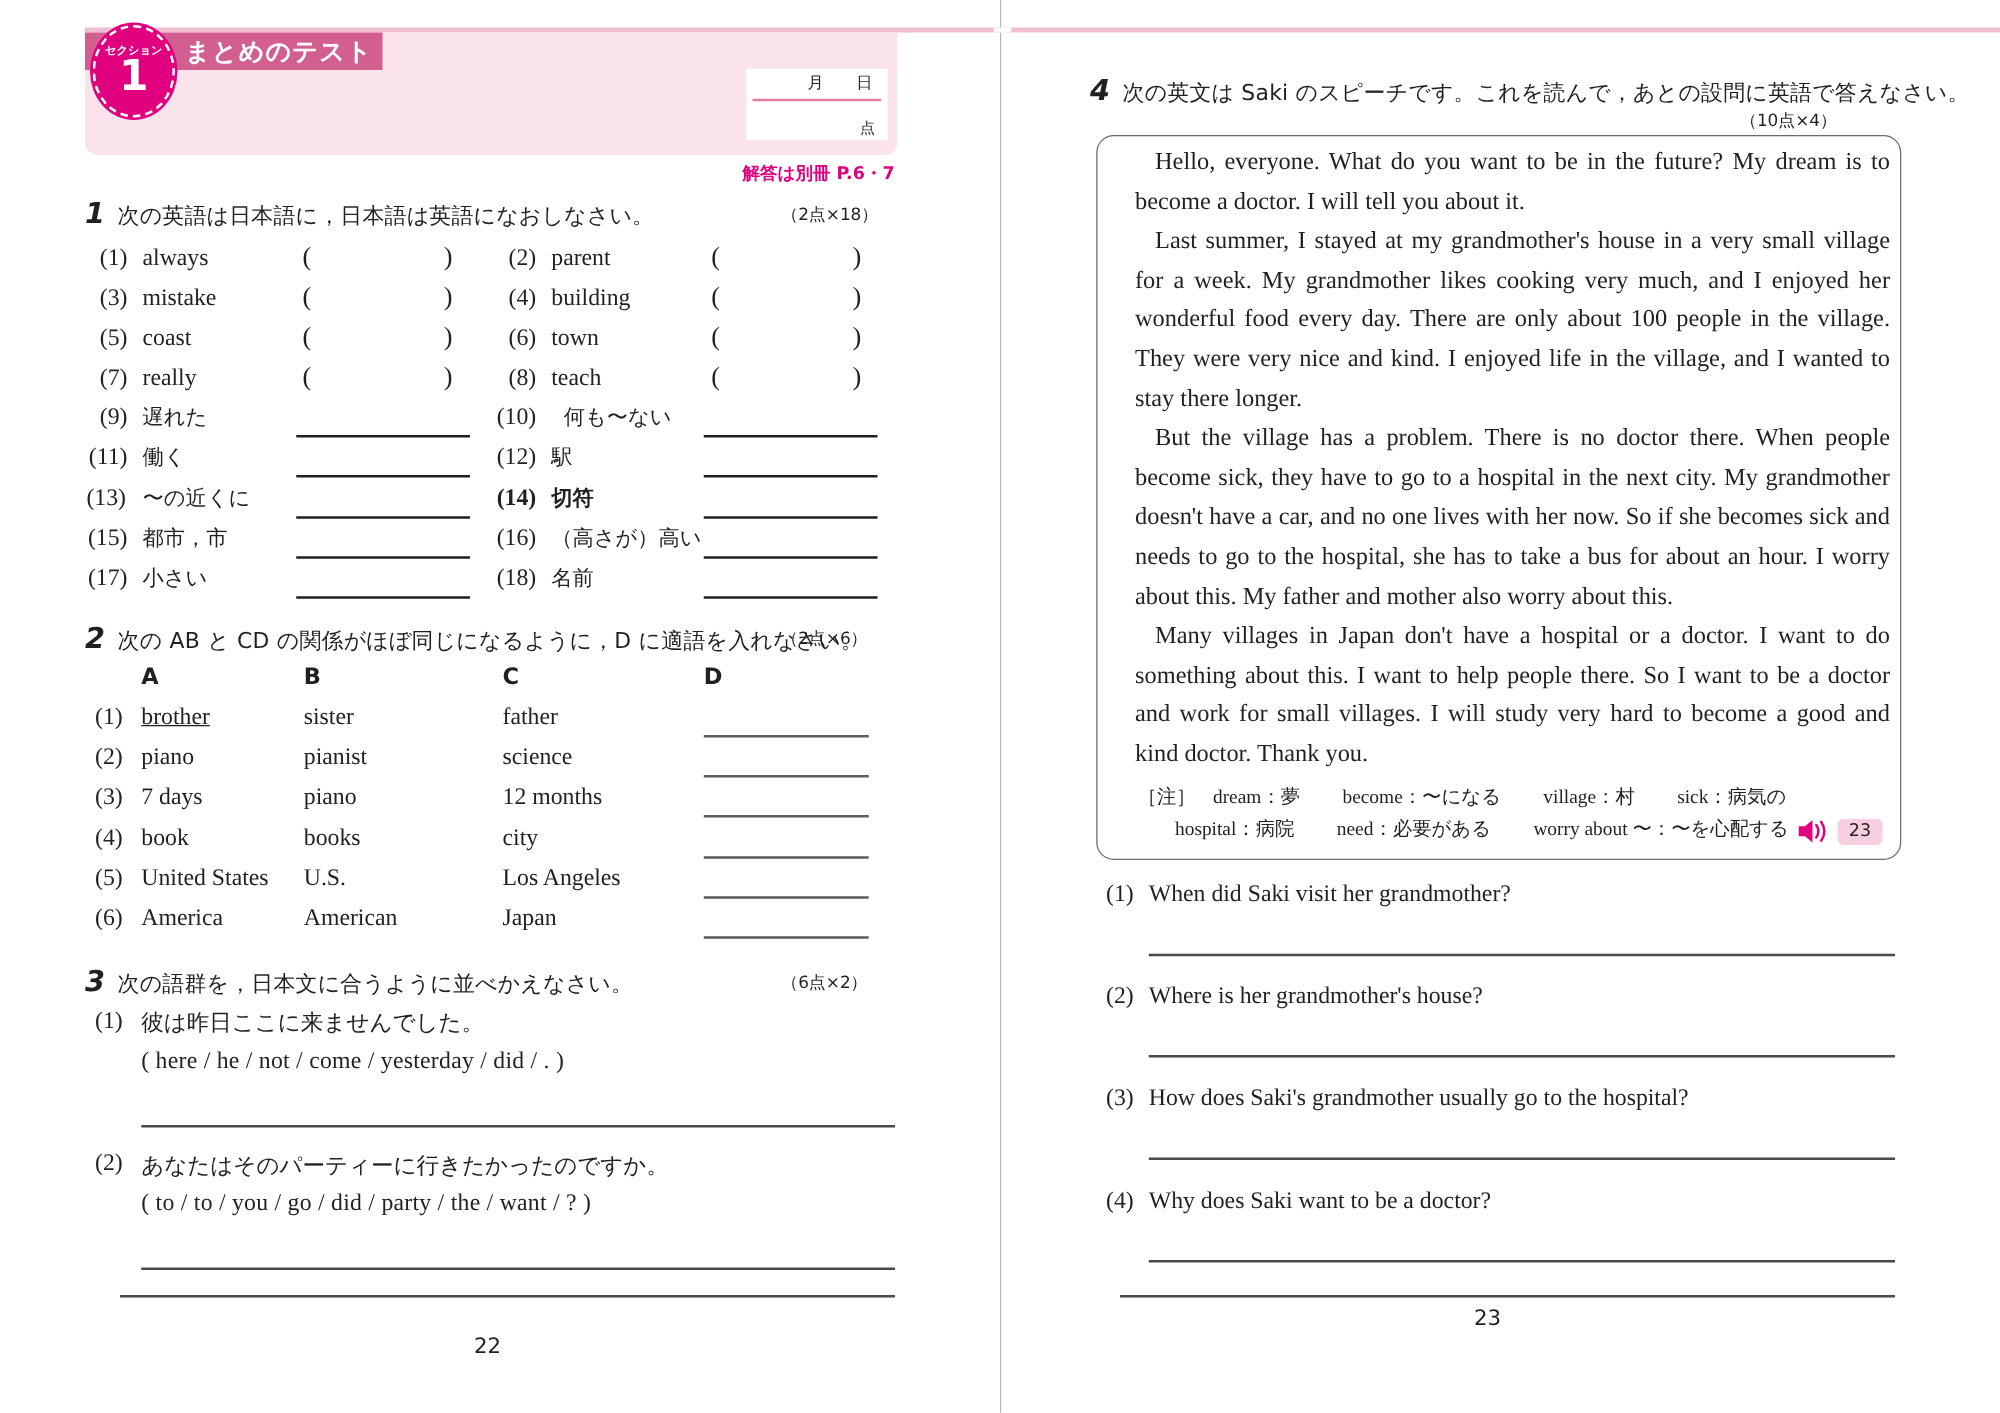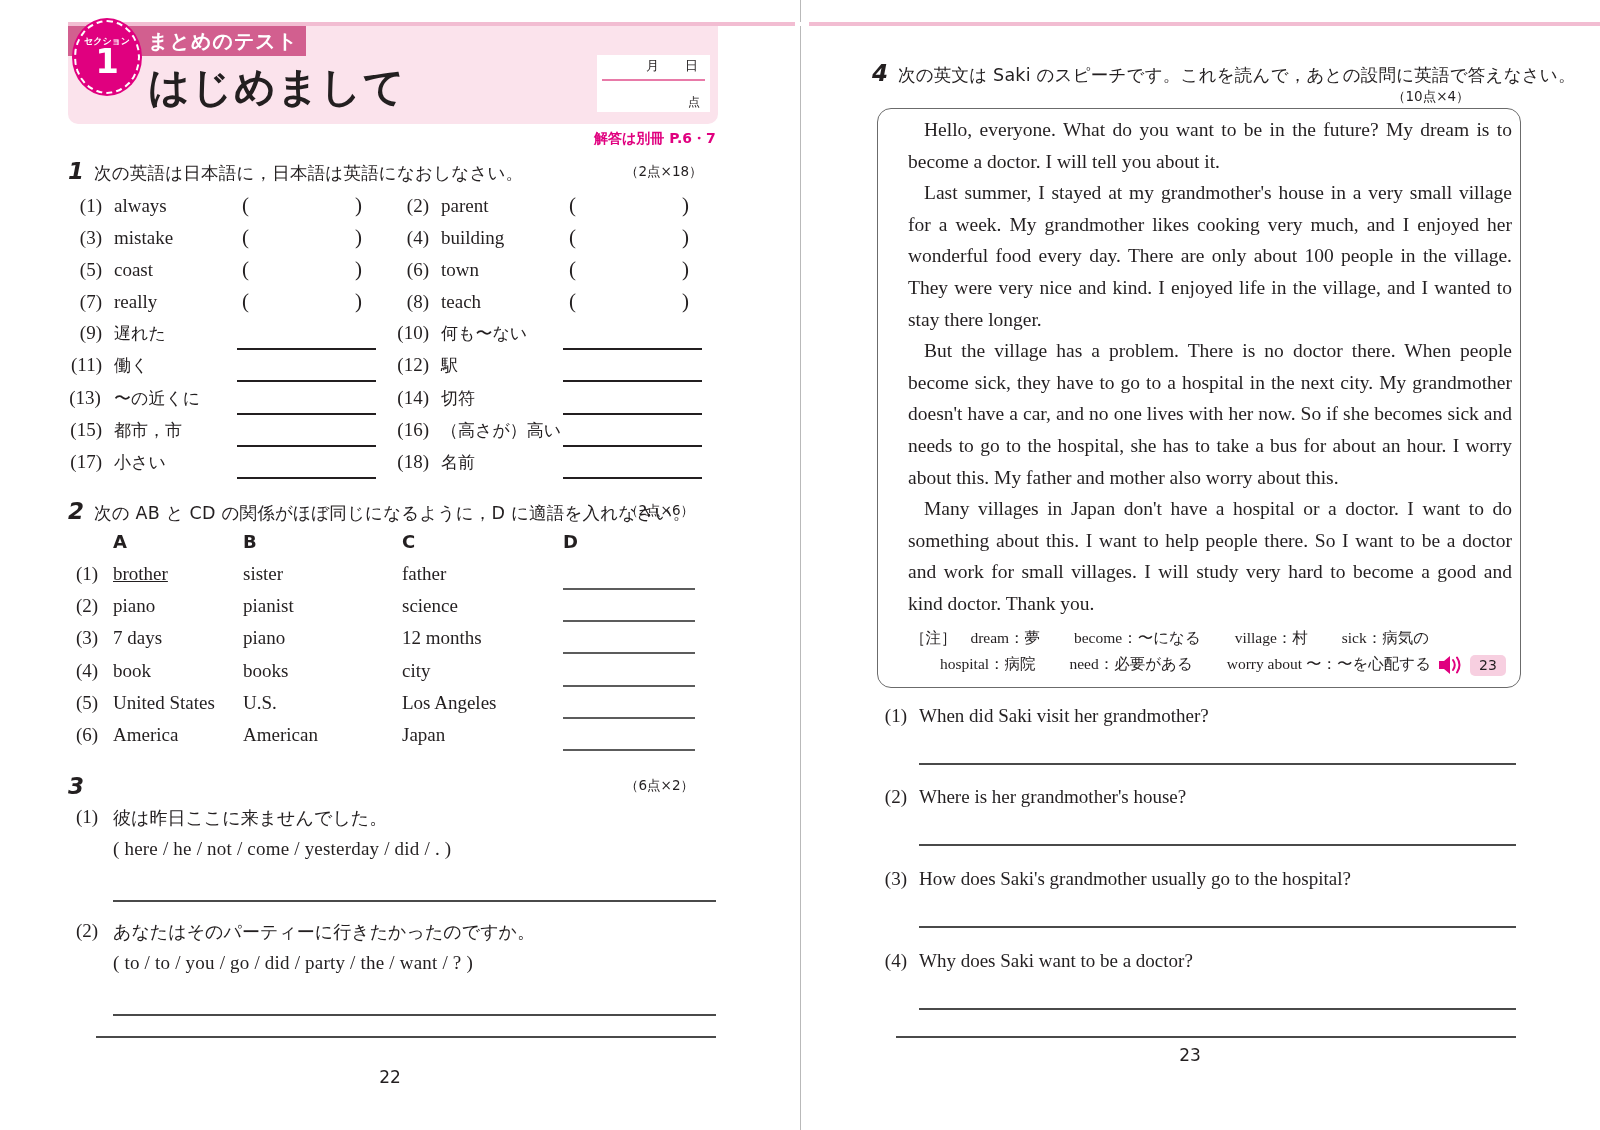--- a/index.html
+++ b/index.html
@@ -303,21 +303,20 @@
 <div class="page page-left">
 
   <div class="header-band"></div>
   <div class="header-tab">
     <span class="header-tab-label">まとめのテスト</span>
   </div>
   <div class="section-badge">
     <span class="badge-kana">セクション</span>
     <span class="badge-num">1</span>
   </div>
-  <div class="header-title">はじめまして</div>
 
   <div class="date-box">
     <div class="date-row">
       <span>月</span>
       <span>日</span>
     </div>
     <div class="date-underline"></div>
     <span class="score-unit">点</span>
   </div>
   <div class="answer-ref">解答は別冊 P.6・7</div>
@@ -369,36 +368,36 @@
         <span class="ex1-word">teach</span>
         <span><span class="paren-l">(</span><span class="paren-gap"></span><span class="paren-r">)</span></span>
       </div>
     </div>
   <div id="ex1-blank-host">
       <div class="ex1-item" style="left: 68px; top: 322px;">
         <span class="ex1-num" style="width: 34px; text-align: right; margin-right: 12px; display: inline-block;">(9)</span>
         <span style="font-family: &quot;DejaVu Sans&quot;, sans-serif; font-size: 17px;">遅れた</span>
       </div>
       <div class="ex1-item" style="left: 395px; top: 322px;">
-        <span class="ex1-num" style="width: 34px; text-align: right; margin-right: 12px; display: inline-block;">(10)</span>
+        <span class="ex1-num" style="width: 34px; text-align: right; margin-right: 22px; display: inline-block;">(10)</span>
         <span style="font-family: &quot;DejaVu Sans&quot;, sans-serif; font-size: 17px;">何も〜ない</span>
       </div>
       <div class="ex1-item" style="left: 68px; top: 354px;">
         <span class="ex1-num" style="width: 34px; text-align: right; margin-right: 12px; display: inline-block;">(11)</span>
         <span style="font-family: &quot;DejaVu Sans&quot;, sans-serif; font-size: 17px;">働く</span>
       </div>
       <div class="ex1-item" style="left: 395px; top: 354px;">
         <span class="ex1-num" style="width: 34px; text-align: right; margin-right: 12px; display: inline-block;">(12)</span>
         <span style="font-family: &quot;DejaVu Sans&quot;, sans-serif; font-size: 17px;">駅</span>
       </div>
       <div class="ex1-item" style="left: 68px; top: 387px;">
         <span class="ex1-num" style="width: 34px; text-align: center; margin-right: 12px; display: inline-block;">(13)</span>
         <span style="font-family: &quot;DejaVu Sans&quot;, sans-serif; font-size: 17px;">〜の近くに</span>
       </div>
-      <div class="ex1-item" style="left: 395px; top: 387px;">
+      <div class="ex1-item" style="left: 395px; top: 387px; font-weight: bold;">
         <span class="ex1-num" style="width: 34px; text-align: right; margin-right: 12px; display: inline-block;">(14)</span>
         <span style="font-family: &quot;DejaVu Sans&quot;, sans-serif; font-size: 17px;">切符</span>
       </div>
       <div class="ex1-item" style="left: 68px; top: 419px;">
         <span class="ex1-num" style="width: 34px; text-align: right; margin-right: 12px; display: inline-block;">(15)</span>
         <span style="font-family: &quot;DejaVu Sans&quot;, sans-serif; font-size: 17px;">都市，市</span>
       </div>
       <div class="ex1-item" style="left: 395px; top: 419px;">
         <span class="ex1-num" style="width: 34px; text-align: right; margin-right: 12px; display: inline-block;">(16)</span>
         <span style="font-family: &quot;DejaVu Sans&quot;, sans-serif; font-size: 17px;">（高さが）高い</span>
@@ -453,20 +452,21 @@
       <div class="ex2-rule" style="left: 563px; top: 717px;"></div>
       <div class="ex2-row" style="left: 76px; top: 724px;">(6)</div>
       <div class="ex2-row" style="left: 113px; top: 724px;">America</div>
       <div class="ex2-row" style="left: 243px; top: 724px;">American</div>
       <div class="ex2-row" style="left: 402px; top: 724px;">Japan</div>
       <div class="ex2-rule" style="left: 563px; top: 749px;"></div>
     </div>
 
   <div class="ex-head" style="left:68px; top:773px;">
     <span class="ex-num">3</span>
+    <span class="ex-text">次の語群を，日本文に合うように並べかえなさい。</span>
   </div>
   <div class="ex-pts" style="left:625px; top:777px;">（6点×2）</div>
 
   <div id="ex3-host">
       <div class="ex3-jp" style="left: 76px; top: 806px; font-family: &quot;Liberation Serif&quot;, serif; font-size: 19px;">(1)</div>
       <div class="ex3-jp" style="left: 113px; top: 806px;">彼は昨日ここに来ませんでした。</div>
       <div class="ex3-words" style="left: 113px; top: 838px;">( here / he / not / come / yesterday / did / . )</div>
       <div class="ans-rule" style="left: 113px; top: 900px; width: 603px;"></div>
       <div class="ex3-jp" style="left: 76px; top: 920px; font-family: &quot;Liberation Serif&quot;, serif; font-size: 19px;">(2)</div>
       <div class="ex3-jp" style="left: 113px; top: 920px;">あなたはそのパーティーに行きたかったのですか。</div>

